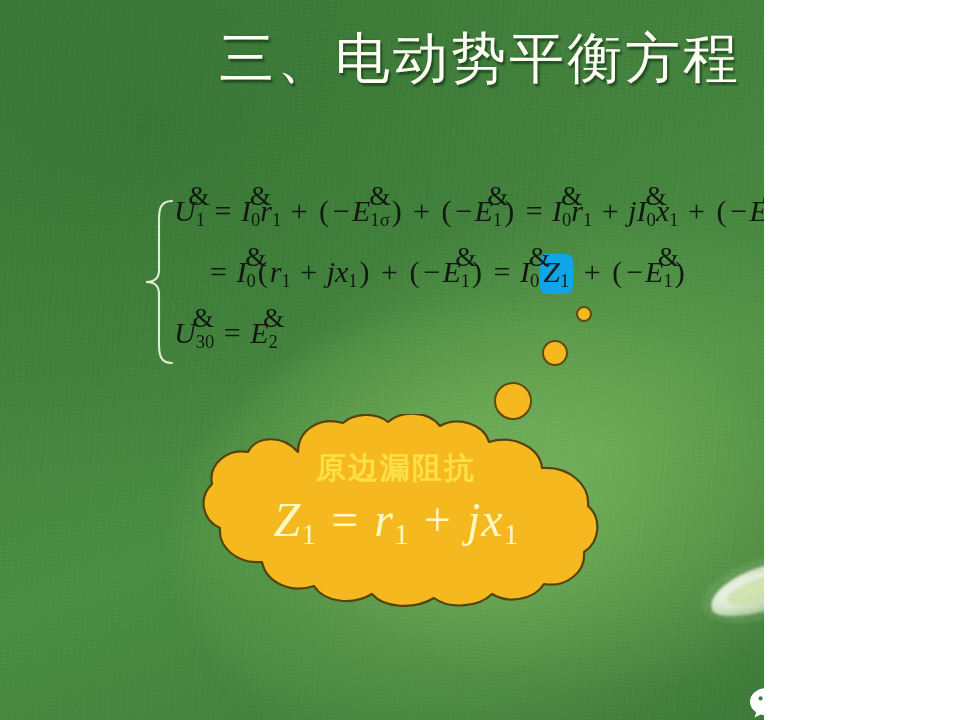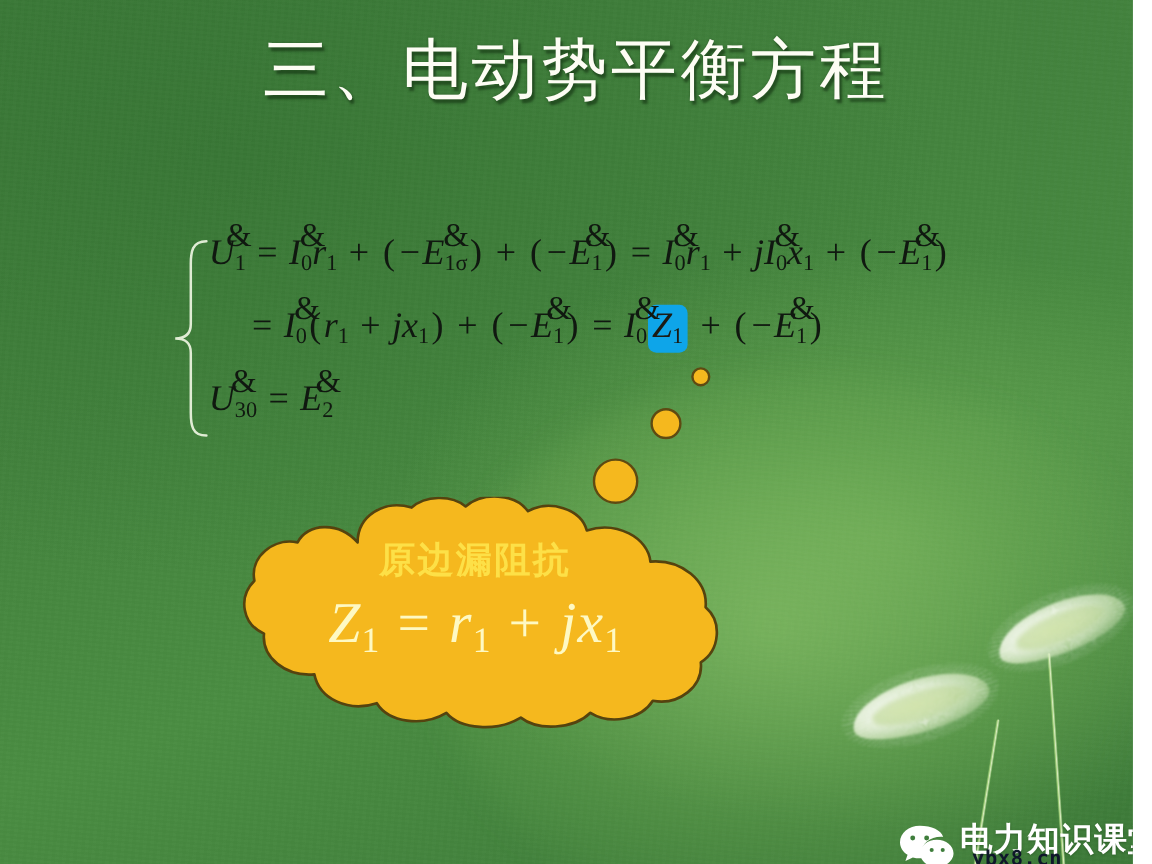--- a/index.html
+++ b/index.html
@@ -8,21 +8,21 @@
   }
   body {
     width: 960px;
     height: 720px;
     overflow: hidden;
     font-family: "Liberation Sans", sans-serif;
   }
 
   #slide {
     position: relative;
-    width: 944px;
+    width: 764px;
     height: 720px;
     overflow: hidden;
     background: #3f7e3c;
   }
 
   
   .bg-base {
     position: absolute;
     inset: 0;
     background:

